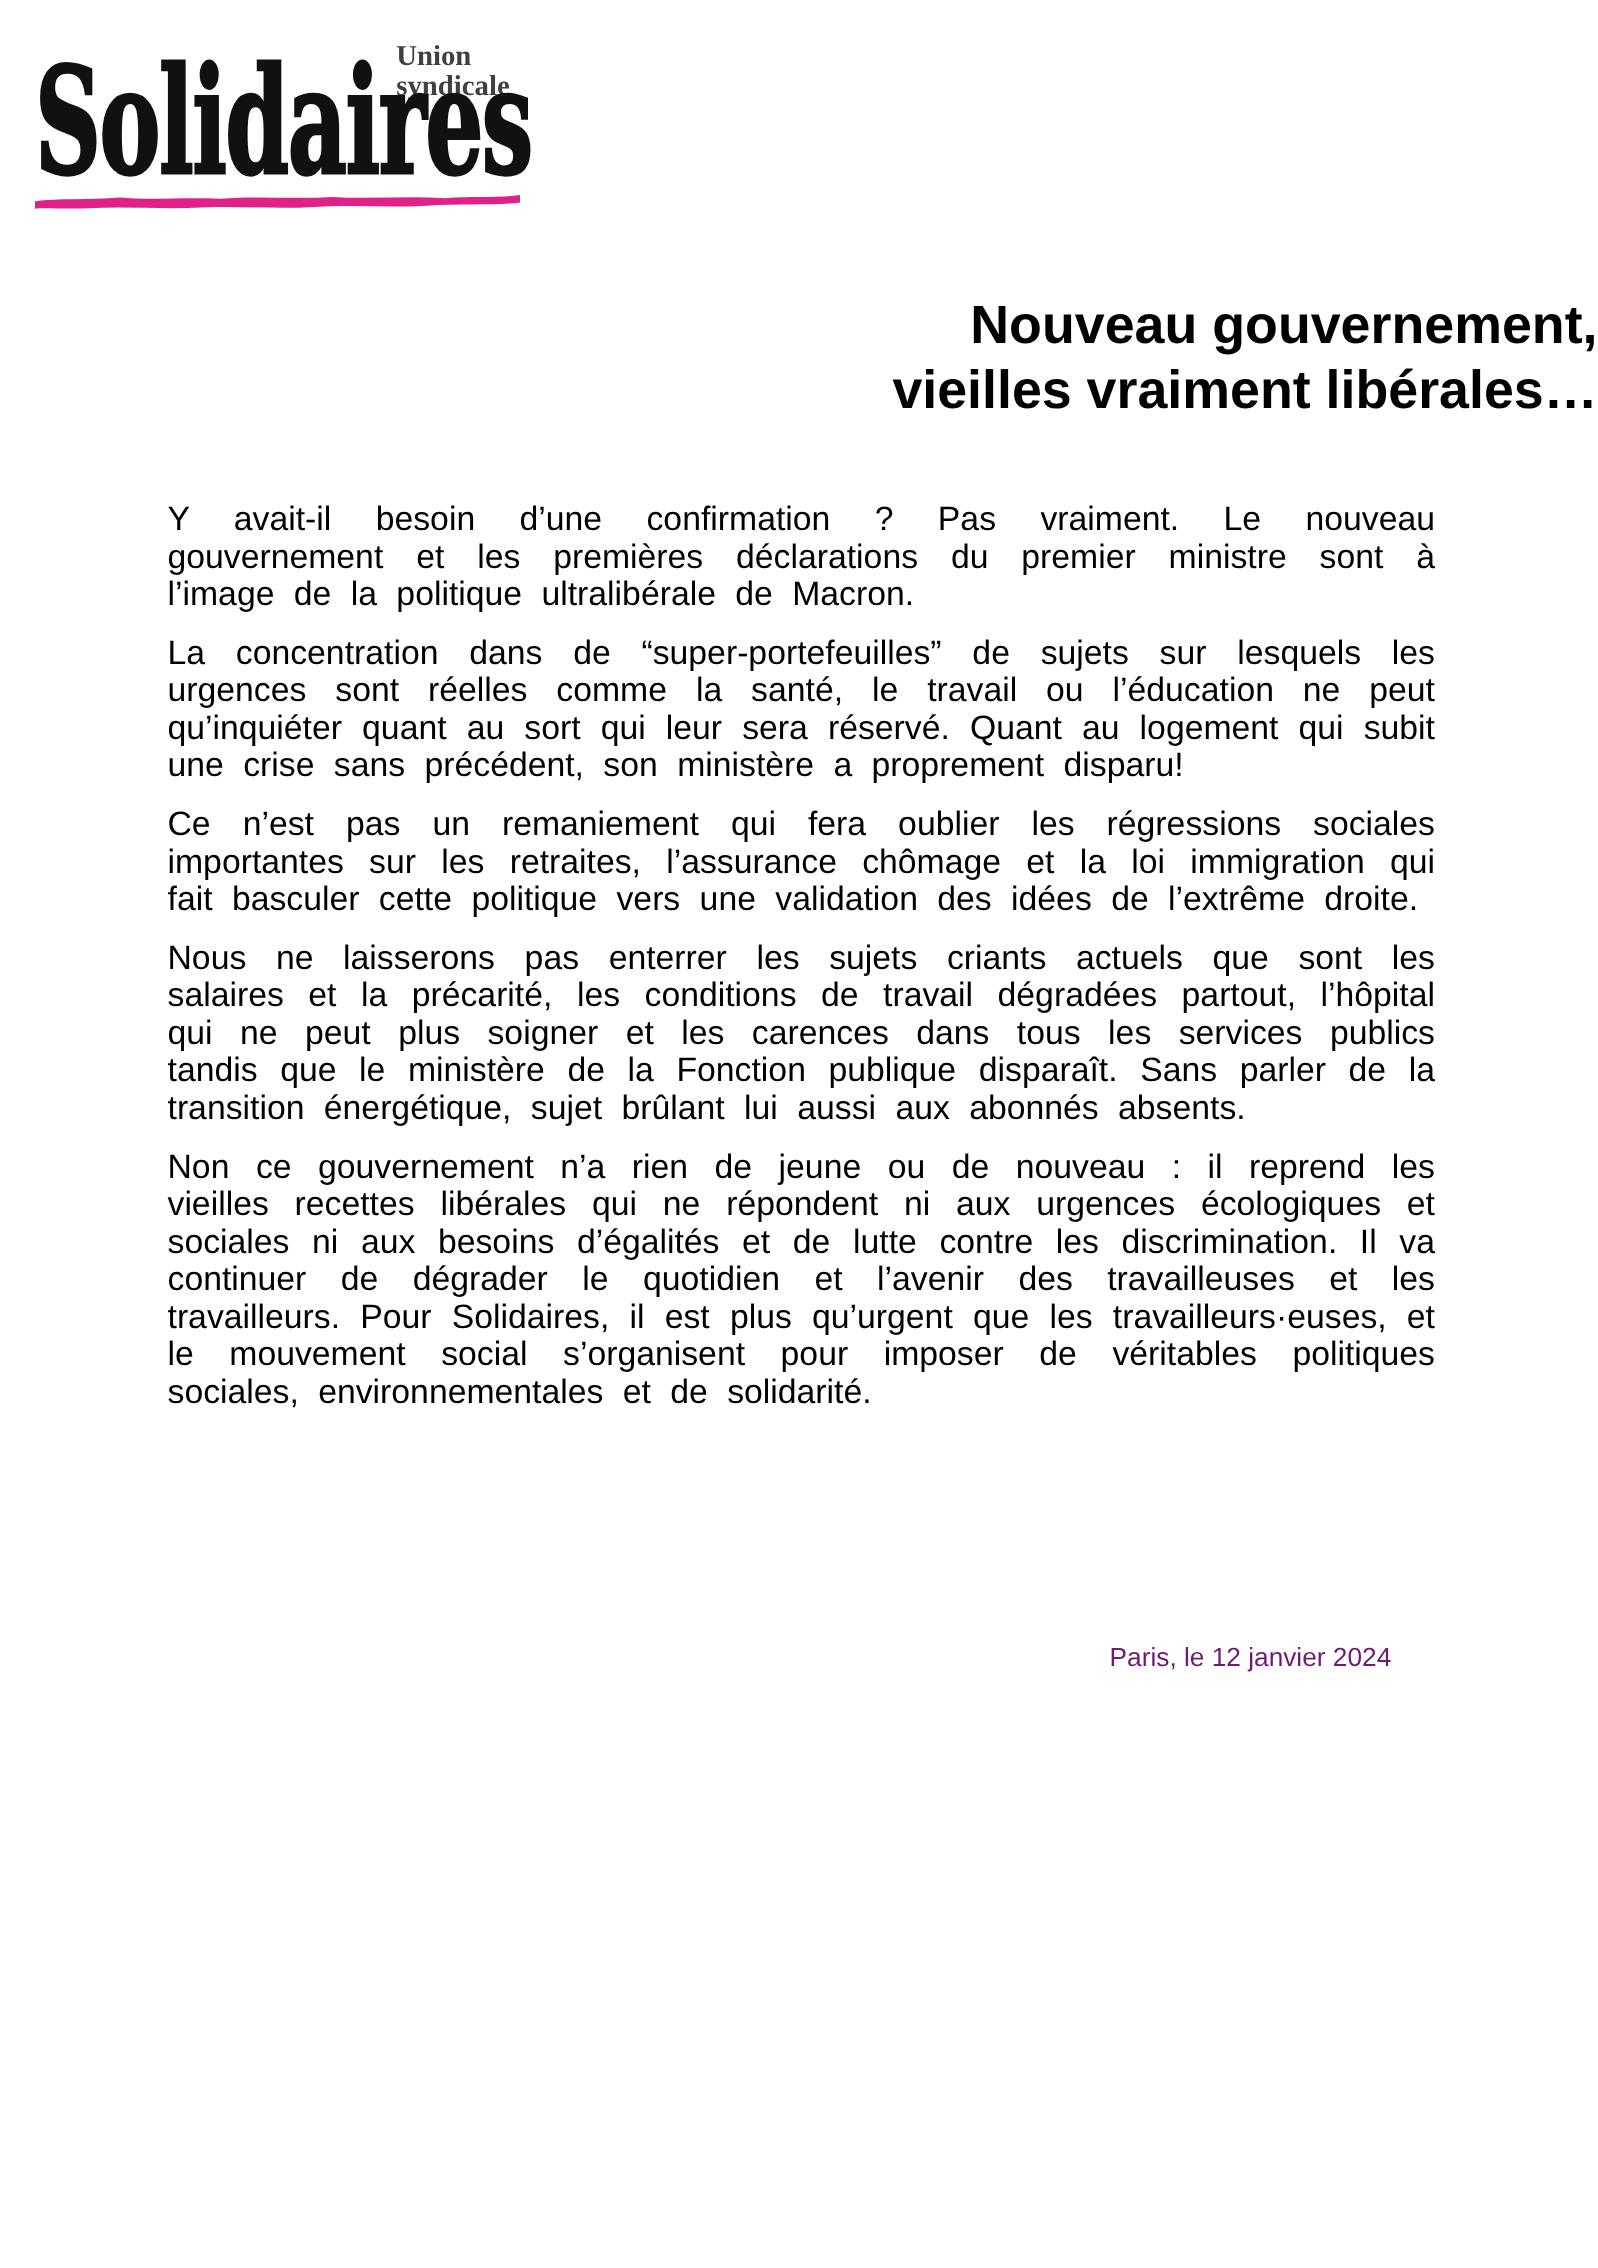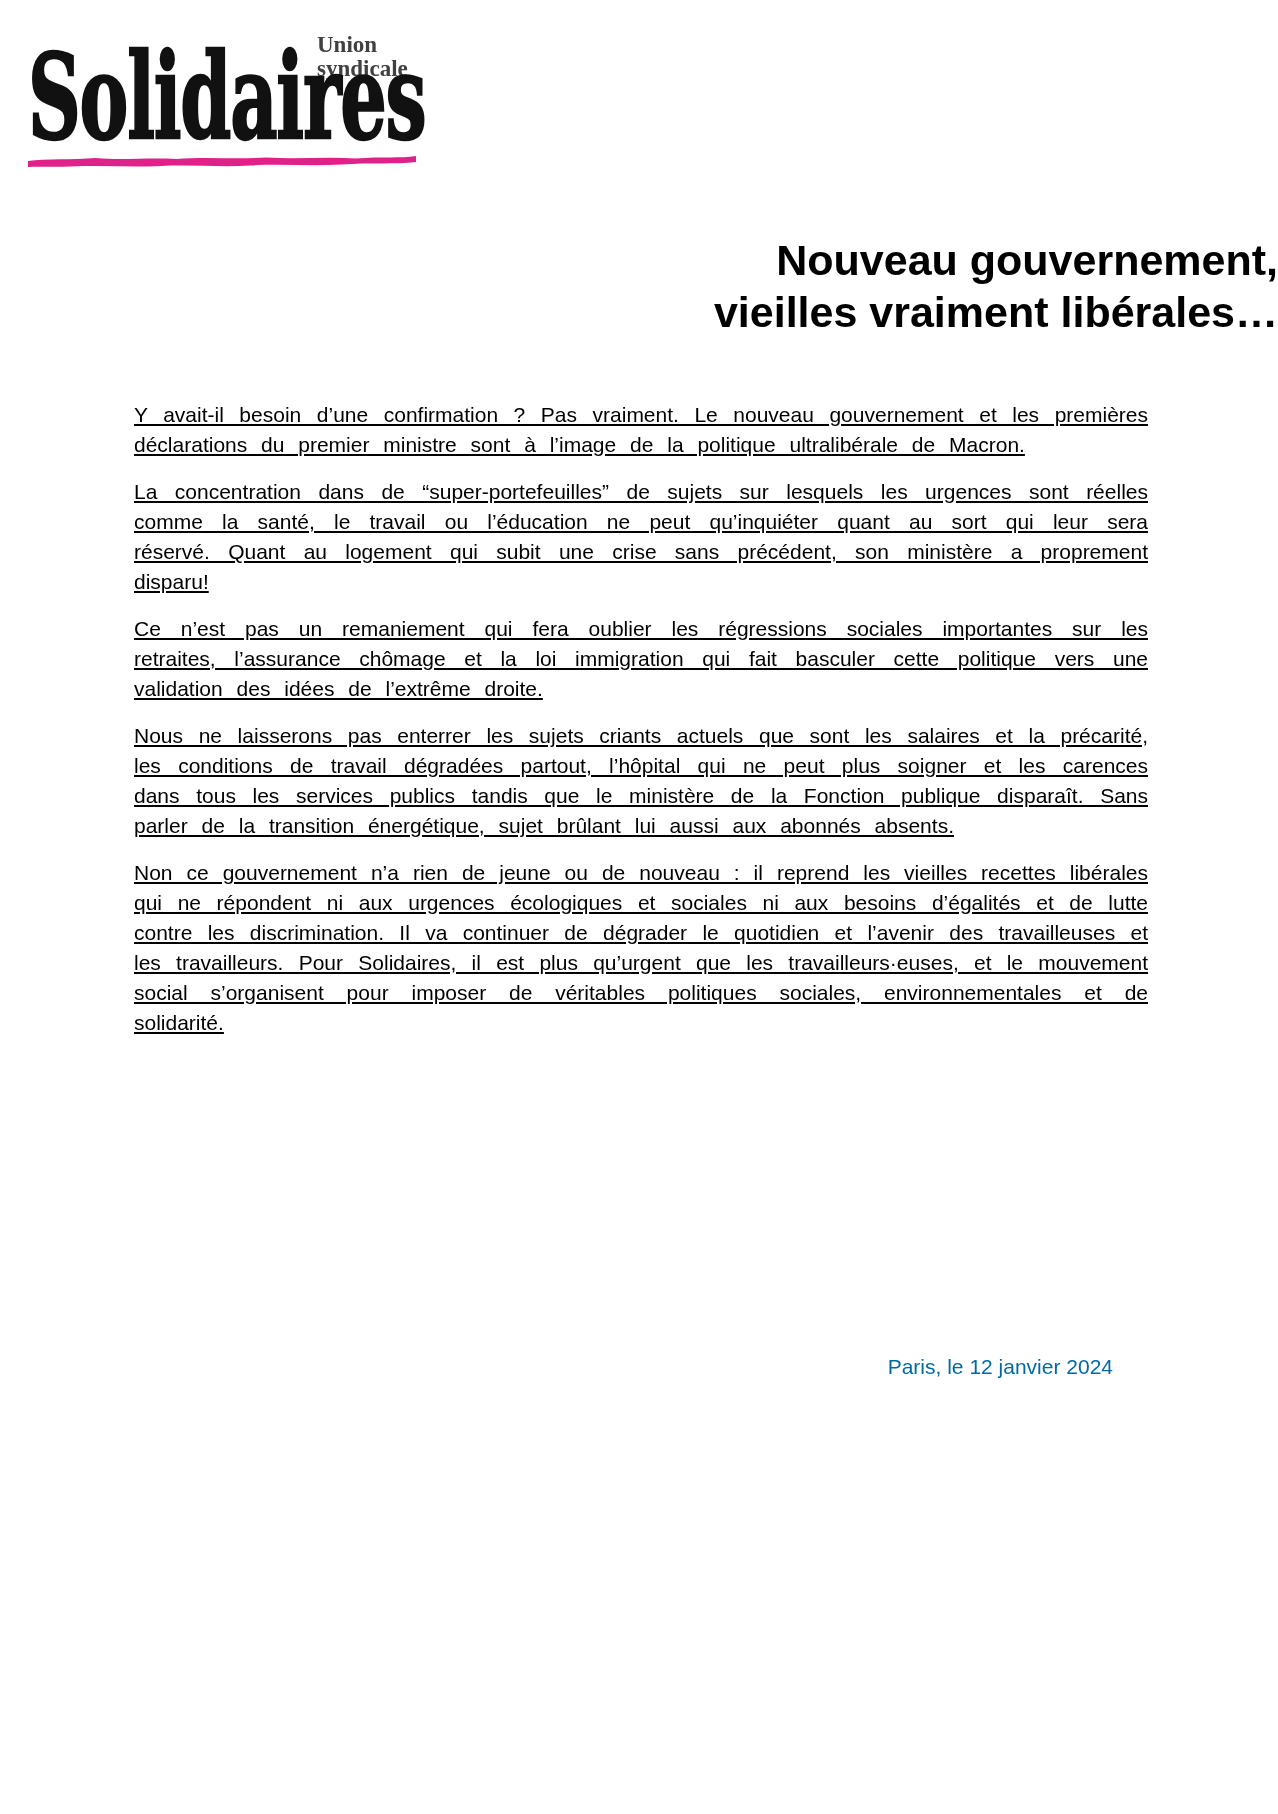--- a/index.html
+++ b/index.html
@@ -57,40 +57,38 @@
     font-size: 43px;
     line-height: 52px;
     color: #000000;
   }
   
   .doc-body {
     position: absolute;
     top: 400px;
     left: 134px;
     width: 1014px;
-    font-size: 21px;
+    font-size: 27px;
     line-height: 30px;
     text-align: justify;
     word-spacing: 8px;
     color: #000000;
-    text-decoration: underline;
   }
   .doc-body p { margin: 0 0 17px 0; }
   
   .dateline {
     position: absolute;
     top: 1312px;
     left: 134px;
     width: 1014px;
     padding-right: 35px;
     text-align: right;
     font-size: 21px;
     line-height: 30px;
-    color: #0369a1;
-    margin-top: 40px;
+    color: #701a75;
   }
 </style>
 </head>
 <body>
 
 <div class="page">
 
   <div>
     <div class="logo-tagline">
       <span style="display:block">Union</span>

